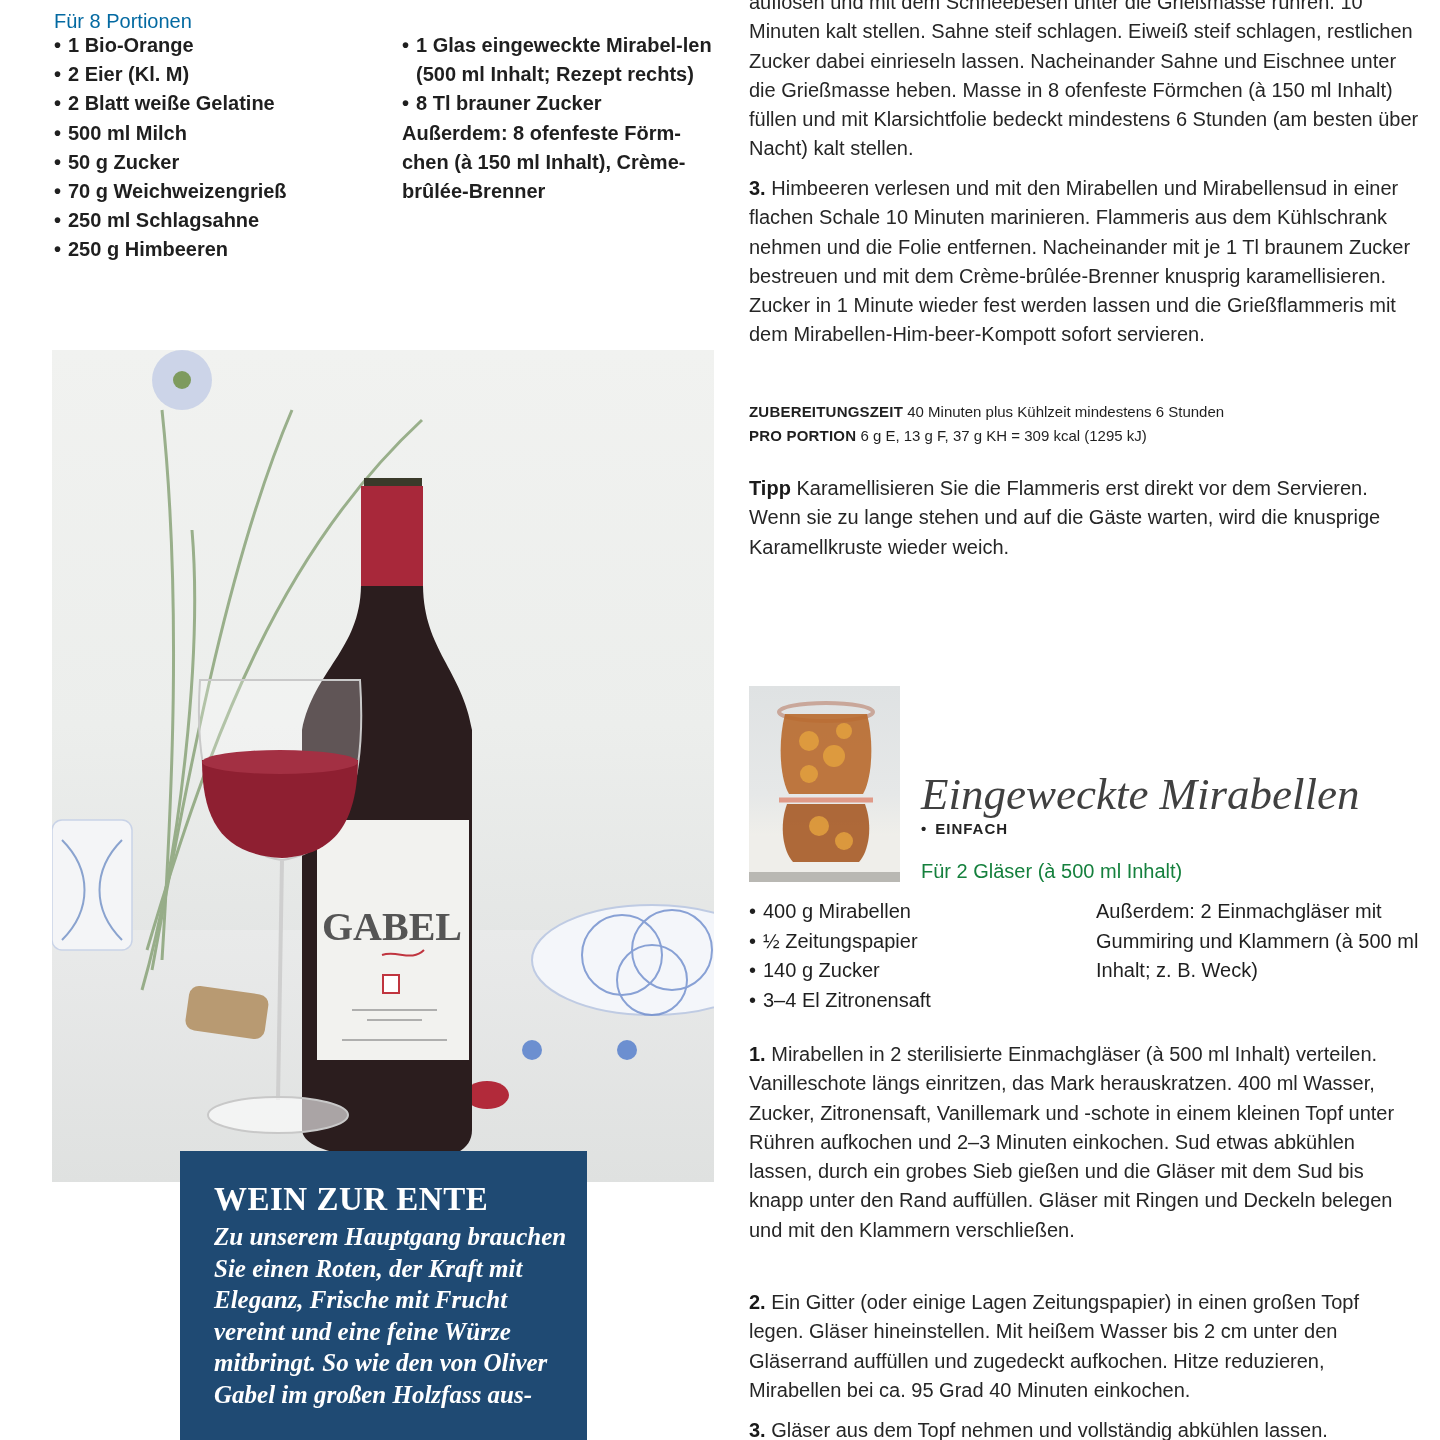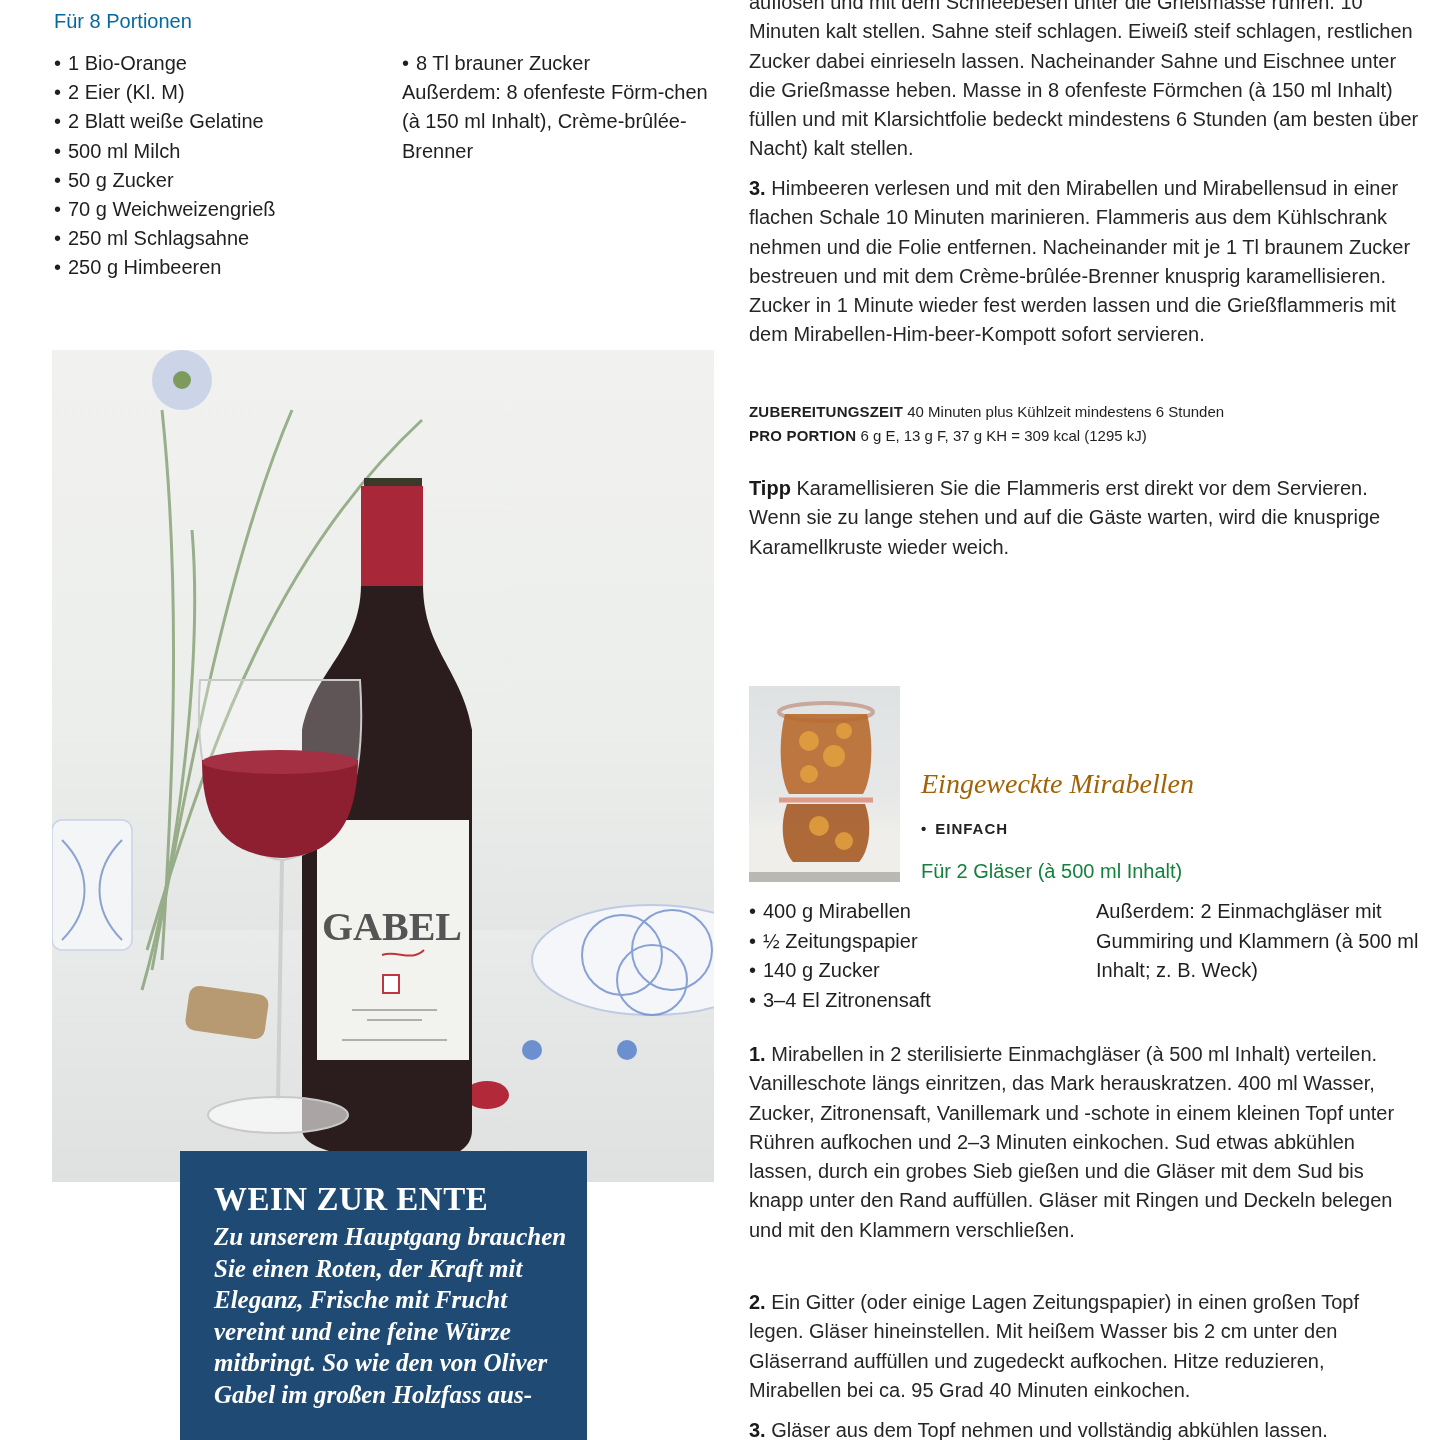--- a/index.html
+++ b/index.html
@@ -5,21 +5,21 @@
   html, body { margin: 0; padding: 0; }
   body {
     width: 1440px; height: 1440px; overflow: hidden;
     background: #ffffff; position: relative;
     font-family: "Liberation Sans", "DejaVu Sans", sans-serif;
     color: #1d1d1b;
   }
 
   
   .servings-top { position: absolute; left: 54px; top: 10px; font-size: 20px; color: #0369a1; }
-  .ing-col { position: absolute; top: 49px; font-size: 20px; font-weight: normal; line-height: 29.2px; color: #1f1f1f; }
+  .ing-col { position: absolute; top: 31px; font-size: 20px; font-weight: bold; line-height: 29.2px; color: #1f1f1f; }
   .ing-col.c1 { left: 54px; width: 330px; }
   .ing-col.c2 { left: 402px; width: 310px; }
   .ing-col .li { position: relative; padding-left: 14px; }
   .ing-col .li::before { content: "•"; position: absolute; left: 0; top: 0; }
   .ing-col .extra { padding-left: 0; }
 
   
   .photo {
     position: absolute; left: 52px; top: 350px; width: 662px; height: 832px;
     background: linear-gradient(180deg, #f1f2f0 0%, #eceeec 45%, #e4e6e5 70%, #dcdedd 100%);
@@ -45,21 +45,21 @@
   .para1 { top: -12px; }
   .para3 { top: 174px; }
   .meta { position: absolute; left: 749px; top: 400px; font-size: 15px; line-height: 24px; color: #1f1f1f; }
   .meta b { font-weight: bold; letter-spacing: 0.2px; }
   .tip { top: 474px; }
 
   
   .jar-photo { position: absolute; left: 749px; top: 686px; width: 151px; height: 196px;
     background: linear-gradient(180deg, #dfe2e3 0%, #e6e8e8 55%, #f0efea 78%, #c9c8c3 100%); overflow: hidden; }
   .recipe2-title { position: absolute; left: 921px; top: 768px; font-family: "Liberation Serif", "DejaVu Serif", serif;
-    font-style: italic; font-size: 28px; color: #a16207; }
+    font-style: italic; font-size: 45px; color: #404040; }
   .difficulty { position: absolute; left: 921px; top: 820px; font-size: 15px; font-weight: bold; letter-spacing: 1px; color: #222; }
   .difficulty .dot { margin-right: 8px; }
   .servings2 { position: absolute; left: 921px; top: 860px; font-size: 20px; color: #15803d; }
   .ing2 { position: absolute; top: 897px; font-size: 20px; font-weight: normal; line-height: 29.5px; color: #1f1f1f; }
   .ing2.c1 { left: 749px; width: 330px; }
   .ing2.c2 { left: 1096px; width: 330px; }
   .ing2 .li { position: relative; padding-left: 14px; }
   .ing2 .li::before { content: "•"; position: absolute; left: 0; }
   .step1 { top: 1040px; }
   .step2 { top: 1288px; }
@@ -75,20 +75,21 @@
   <div class="li">2 Eier (Kl. M)</div>
   <div class="li">2 Blatt weiße Gelatine</div>
   <div class="li">500 ml Milch</div>
   <div class="li">50 g Zucker</div>
   <div class="li">70 g Weichweizengrieß</div>
   <div class="li">250 ml Schlagsahne</div>
   <div class="li">250 g Himbeeren</div>
 </div>
 
 <div class="ing-col c2">
+  <div class="li">1 Glas eingeweckte Mirabel-len (500 ml Inhalt; Rezept rechts)</div>
   <div class="li">8 Tl brauner Zucker</div>
   <div class="extra">Außerdem: 8 ofenfeste Förm-chen (à 150 ml Inhalt), Crème-brûlée-Brenner</div>
 </div>
 
 <div class="photo">
   <div class="table"></div>
   <svg width="662" height="832" viewBox="0 0 662 832">
 
     <g stroke="#7d9a6a" stroke-width="3" fill="none" opacity="0.75">
       <path d="M110 610 C120 450 130 250 110 60"></path>

